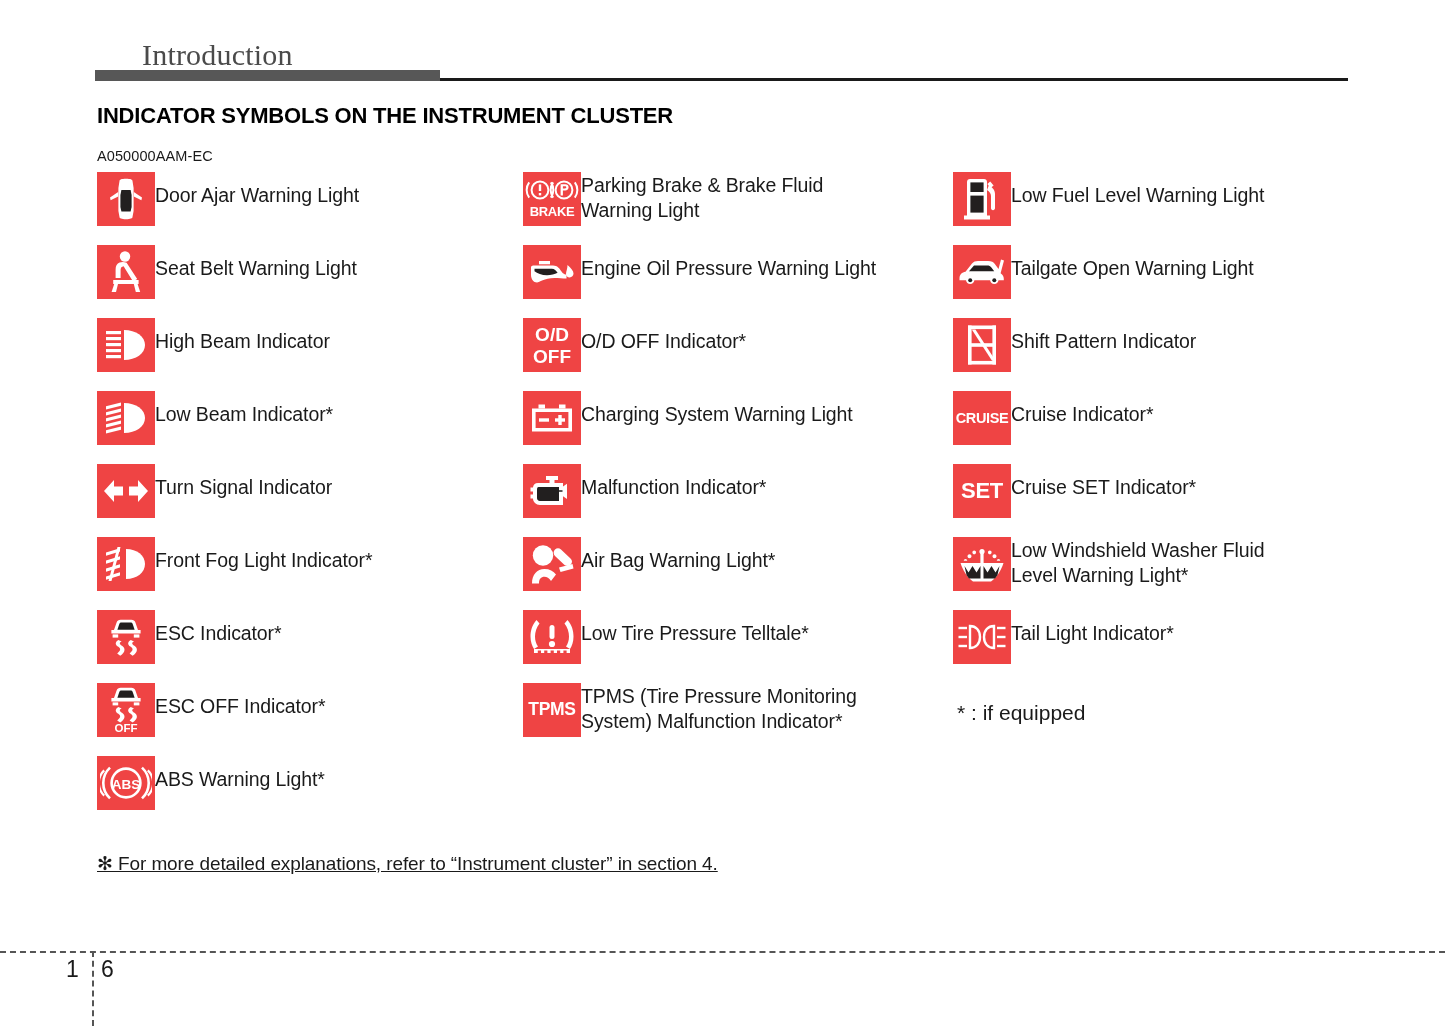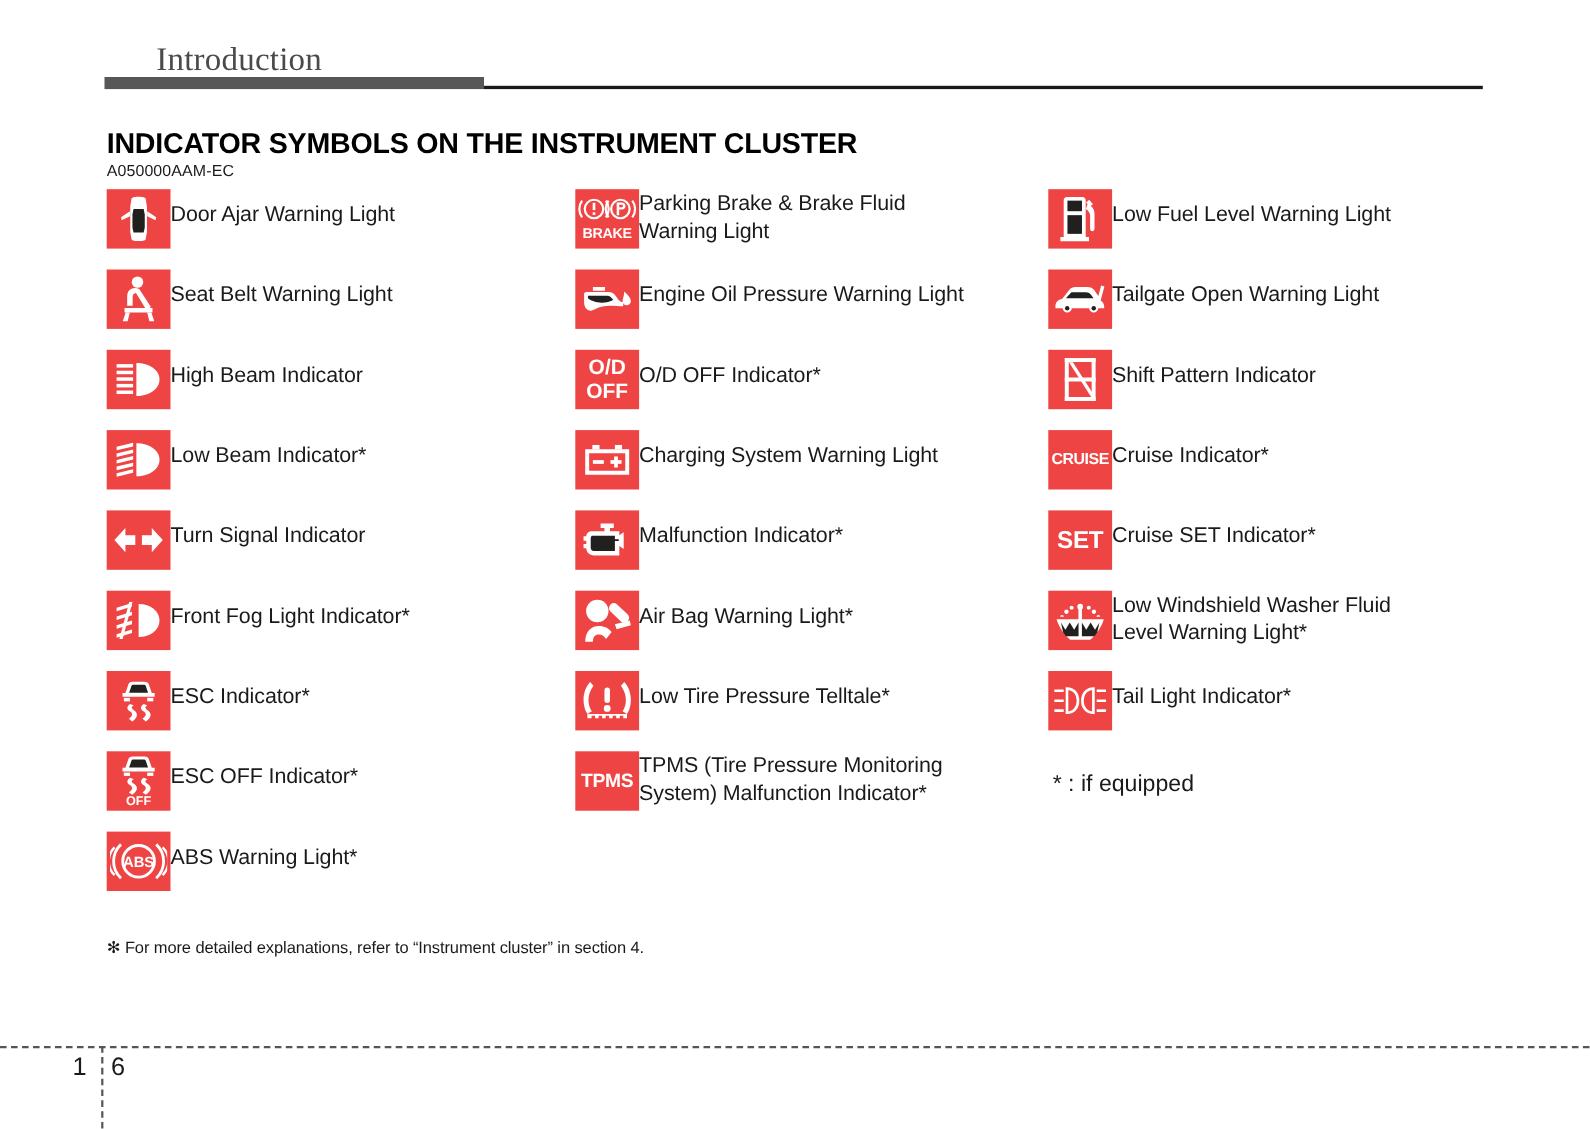--- a/index.html
+++ b/index.html
@@ -54,25 +54,24 @@
     width: 908px;
     height: 3px;
     background: #1a1a1a;
   }
 
   
   #section-title {
     position: absolute;
     left: 97px;
     top: 103px;
-    font-size: 26px;
+    font-size: 22px;
     font-weight: bold;
     letter-spacing: -0.2px;
     color: #000;
-    margin-top: 12px;
   }
   #doc-code {
     position: absolute;
     left: 97px;
     top: 148px;
     font-size: 14.5px;
     color: #1a1a1a;
     letter-spacing: 0.1px;
   }
 
@@ -131,23 +130,24 @@
     font-size: 21px;
     color: #1a1a1a;
     padding-top: 18px;
   }
 
   
   #bottom-note {
     position: absolute;
     left: 97px;
     top: 852px;
-    font-size: 15px;
+    font-size: 19px;
     color: #1a1a1a;
     letter-spacing: -0.1px;
+    text-decoration: underline;
   }
 
   
   #footer-dash {
     position: absolute;
     left: 0;
     top: 951px;
     width: 1445px;
     border-top: 2px dashed #555;
   }

